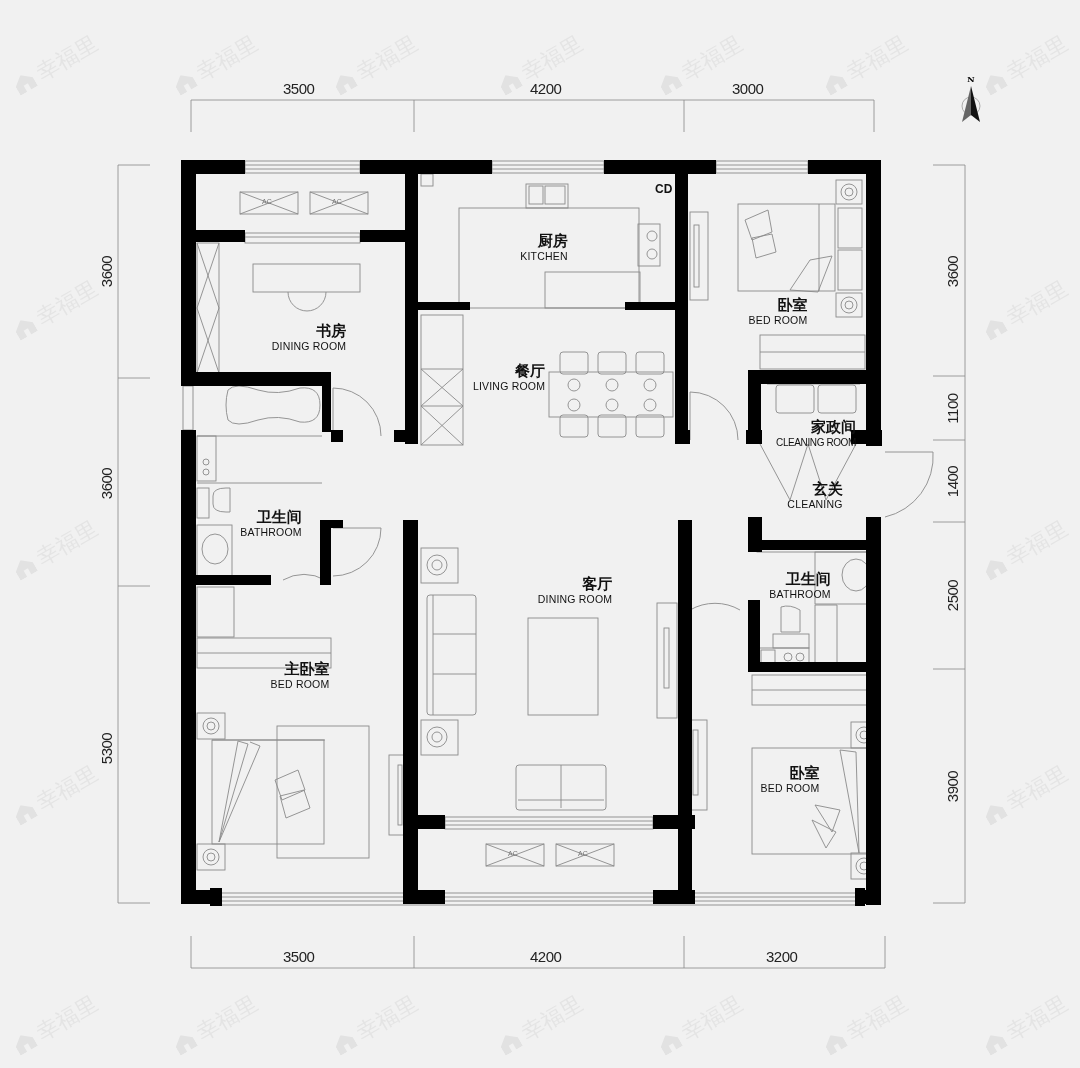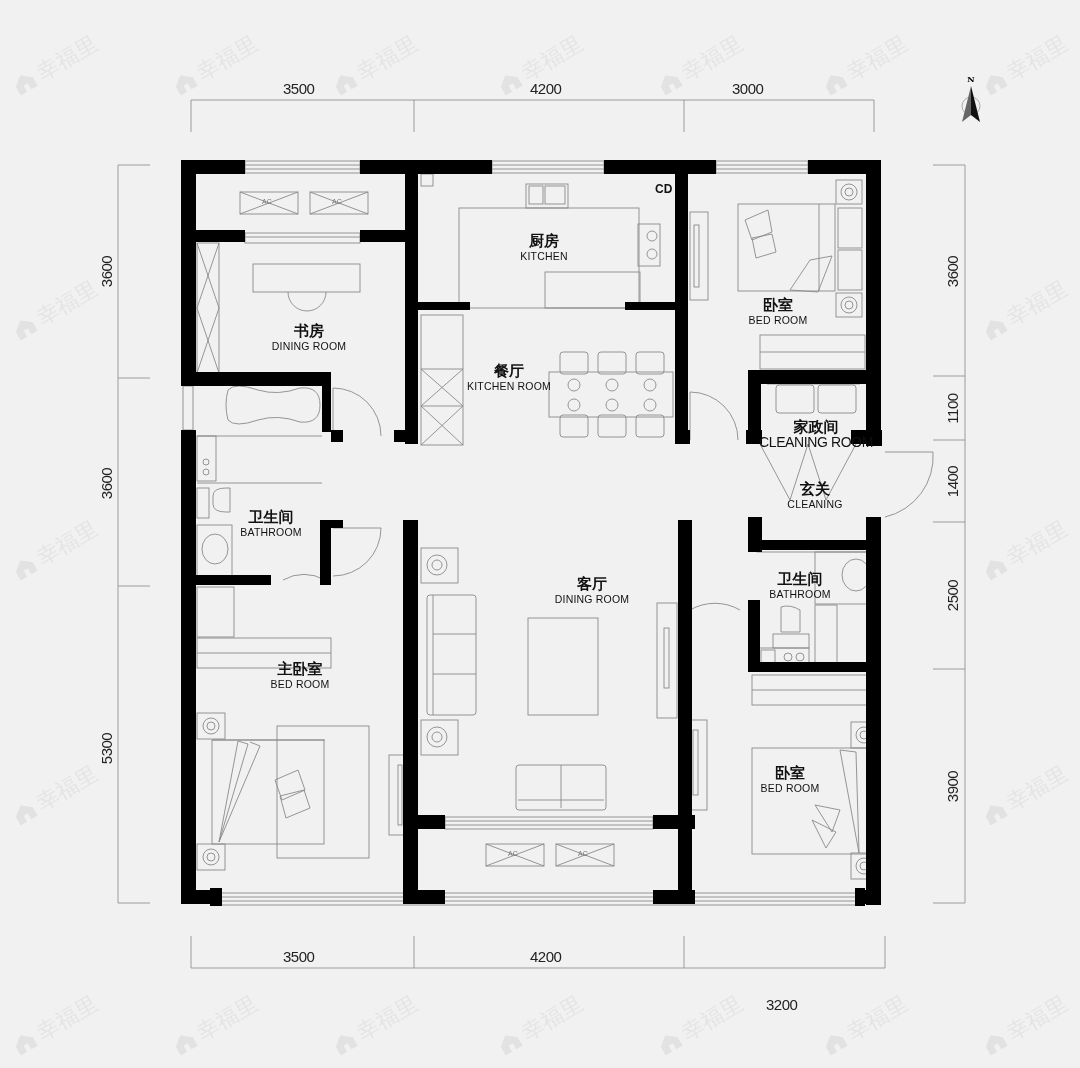--- a/index.html
+++ b/index.html
@@ -3,21 +3,21 @@
   <meta charset="utf-8">
   <style>
     html, body { margin:0; padding:0; }
     body { width:1080px; height:1068px; background:#f1f1f1; position:relative; overflow:hidden; font-family:"Liberation Sans", "DejaVu Sans", sans-serif; }
     .abs { position:absolute; }
     svg.plan { position:absolute; left:0; top:0; }
     .wm { position:absolute; color:#e4e4e4; font-size:22px; font-family:"DejaVu Sans", sans-serif; transform:rotate(-30deg); white-space:nowrap; user-select:none; pointer-events:none; }
     .wm .house { display:inline-block; width:20px; height:18px; background:#e2e2e2; clip-path:polygon(50% 0,100% 45%,100% 100%,62% 100%,62% 60%,38% 60%,38% 100%,0 100%,0 45%); margin-right:6px; vertical-align:-2px; }
     .dim { position:absolute; font-size:15px; color:#222; letter-spacing:-0.5px; font-family:"Liberation Sans", sans-serif; }
     .dim.v { transform:rotate(-90deg); transform-origin:center; }
-    .room { position:absolute; text-align:center; color:#111; transform:translateX(-50%); white-space:nowrap; }
+    .room { position:absolute; text-align:right; color:#111; transform:translateX(-50%); white-space:nowrap; }
     .room .cn { font-size:15px; font-weight:bold; font-family:"DejaVu Sans", sans-serif; display:block; line-height:18px; }
     .room .en { font-size:10.5px; font-family:"Liberation Sans", sans-serif; display:block; line-height:13px; letter-spacing:0.2px; }
     .north { position:absolute; left:958px; top:74px; width:26px; text-align:center; }
     .north .n { font-size:8px; font-weight:bold; font-family:"DejaVu Serif", serif; display:block; }
   </style>
 </head>
 <body>
 
 <div>
   <div class="wm" style="left:10px;top:50px"><span class="house"></span><span>幸福里</span></div>
@@ -307,21 +307,21 @@
 </svg>
 
 <div>
   <span class="dim" style="left:283px;top:80px">3500</span>
   <span class="dim" style="left:530px;top:80px">4200</span>
   <span class="dim" style="left:732px;top:80px">3000</span>
 </div>
 <div>
   <span class="dim" style="left:283px;top:948px">3500</span>
   <span class="dim" style="left:530px;top:948px">4200</span>
-  <span class="dim" style="left:766px;top:996px">3200</span>
+  <span class="dim" style="left:766px;top:948px">3200</span>
 </div>
 <div>
   <span class="dim v" style="left:91px;top:263px">3600</span>
   <span class="dim v" style="left:91px;top:475px">3600</span>
   <span class="dim v" style="left:91px;top:740px">5300</span>
 </div>
 <div>
   <span class="dim v" style="left:937px;top:263px">3600</span>
   <span class="dim v" style="left:937px;top:400px">1100</span>
   <span class="dim v" style="left:937px;top:473px">1400</span>
@@ -347,43 +347,43 @@
 <div class="room" style="left:309px;top:322px">
   <span class="cn">书房</span>
   <span class="en">DINING ROOM</span>
 </div>
 <div class="room" style="left:544px;top:232px">
   <span class="cn">厨房</span>
   <span class="en">KITCHEN</span>
 </div>
 <div class="room" style="left:509px;top:362px">
   <span class="cn">餐厅</span>
-  <span class="en">KITCHEN ROOM</span>
+  <span class="en">LIVING ROOM</span>
 </div>
 <div class="room" style="left:778px;top:296px">
   <span class="cn">卧室</span>
   <span class="en">BED ROOM</span>
 </div>
 <div class="room" style="left:816px;top:418px">
   <span class="cn">家政间</span>
-  <span class="en" style="font-size:14px;letter-spacing:-0.4px">CLEANING ROOM</span>
+  <span class="en" style="font-size:10px;letter-spacing:-0.4px">CLEANING ROOM</span>
 </div>
 <div class="room" style="left:815px;top:480px">
   <span class="cn">玄关</span>
   <span class="en">CLEANING</span>
 </div>
 <div class="room" style="left:271px;top:508px">
   <span class="cn">卫生间</span>
   <span class="en">BATHROOM</span>
 </div>
 <div class="room" style="left:800px;top:570px">
   <span class="cn">卫生间</span>
   <span class="en">BATHROOM</span>
 </div>
-<div class="room" style="left:592px;top:575px">
+<div class="room" style="left:575px;top:575px">
   <span class="cn">客厅</span>
   <span class="en">DINING ROOM</span>
 </div>
 <div class="room" style="left:300px;top:660px">
   <span class="cn">主卧室</span>
   <span class="en">BED ROOM</span>
 </div>
 <div class="room" style="left:790px;top:764px">
   <span class="cn">卧室</span>
   <span class="en">BED ROOM</span>

